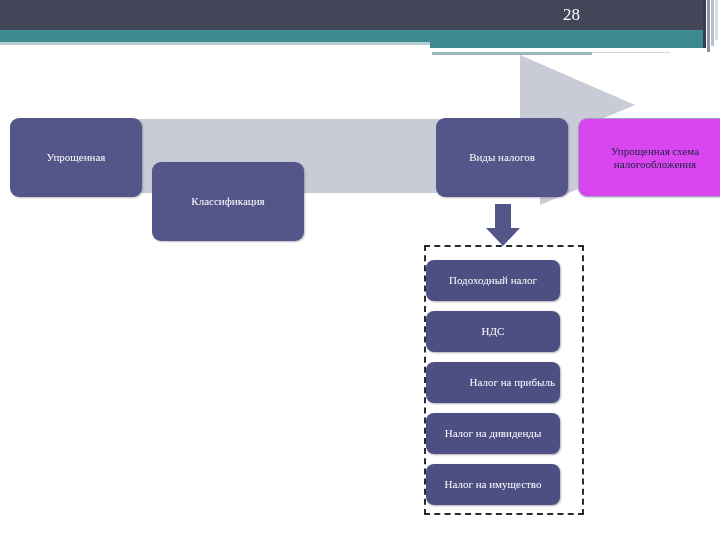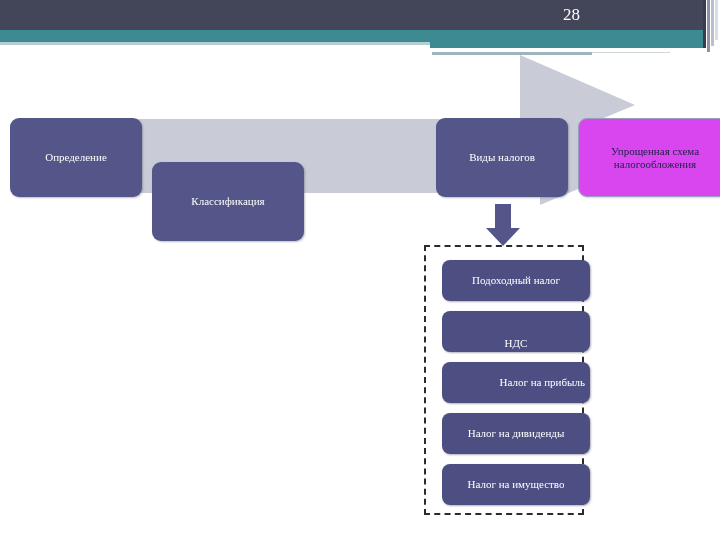--- a/index.html
+++ b/index.html
@@ -163,38 +163,38 @@
     position: absolute;
     left: 424px;
     top: 245px;
     width: 160px;
     height: 270px;
     border: 2px dashed #2b2b2b;
     box-sizing: border-box;
   }
   .tax-box {
     position: absolute;
-    left: 16px;
-    width: 148px;
+    left: 0;
+    width: 134px;
     height: 41px;
     border-radius: 8px;
     background: #4d4f82;
     color: #ffffff;
     display: flex;
     align-items: center;
     justify-content: center;
     text-align: center;
     font-size: 11px;
     line-height: 13px;
     box-sizing: border-box;
-    padding: 2px 5px;
+    padding: 20px 5px;
     box-shadow: 1px 1px 2px rgba(60,60,80,0.40);
   }
   .tax-box.t0 { top: 13px; }
-  .tax-box.t1 { top: 64px; align-items: flex-end; }
+  .tax-box.t1 { top: 64px; }
   .tax-box.t2 { top: 115px; justify-content: flex-end; }
   .tax-box.t3 { top: 166px; }
   .tax-box.t4 { top: 217px; }
 </style>
 </head>
 <body>
 
 <div id="slide-header">
   <div class="hdr-dark"></div>
   <div class="hdr-teal"></div>
@@ -207,21 +207,21 @@
   <div class="hdr-edge e3"></div>
   <div class="hdr-edge e4"></div>
   <div id="page-number">28</div>
 </div>
 
 <div id="process-arrow"></div>
 <div id="arrow-head-shade"></div>
 
 <div id="stage-row">
   <div class="stage-box b0">
-    <span>Определение</span>
+    <span>Упрощенная</span>
   </div>
   <div class="stage-box b1">
     <span>Классификация</span>
   </div>
   <div class="stage-box b3">
     <span>Виды налогов</span>
   </div>
   <div class="stage-box final">
     <span>Упрощенная схема налогообложения</span>
   </div>

